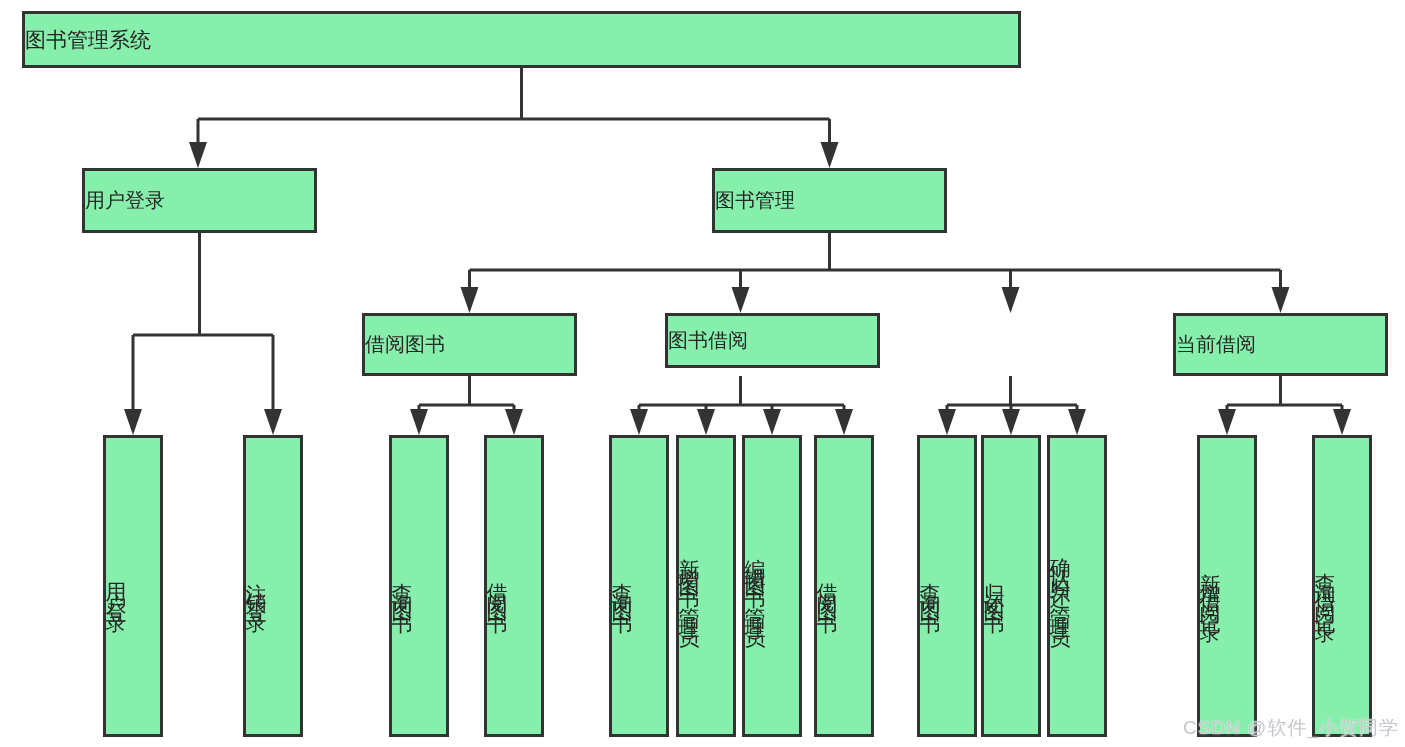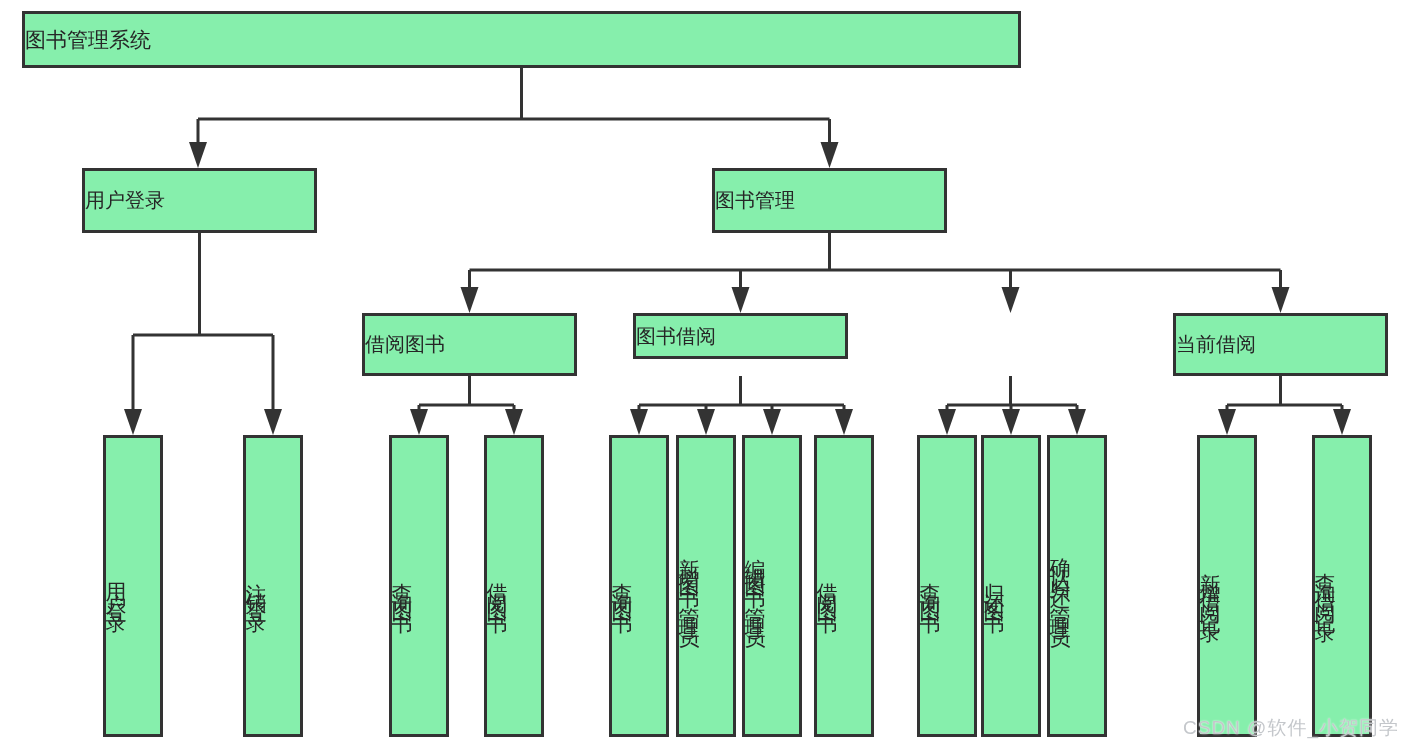--- a/index.html
+++ b/index.html
@@ -81,21 +81,21 @@
   <div class="node h" style="left:82px;top:168px;width:235px;height:65px;">
     <span>用户登录</span>
   </div>
   <div class="node h" style="left:712px;top:168px;width:235px;height:65px;">
     <span>图书管理</span>
   </div>
 
   <div class="node h" style="left:362px;top:313px;width:215px;height:63px;">
     <span>借阅图书</span>
   </div>
-  <div class="node h" style="left:633px;top:313px;width:215px;height:46px;">
+  <div class="node h" style="left:665px;top:313px;width:215px;height:55px;">
     <span>图书借阅</span>
   </div>
   <div class="node h" style="left:1173px;top:313px;width:215px;height:63px;">
     <span>当前借阅</span>
   </div>
 
   <div class="node v" style="left:103px;top:435px;width:60px;height:302px;">
     <span class="vtext">用户登录</span>
   </div>
   <div class="node v" style="left:243px;top:435px;width:60px;height:302px;">

